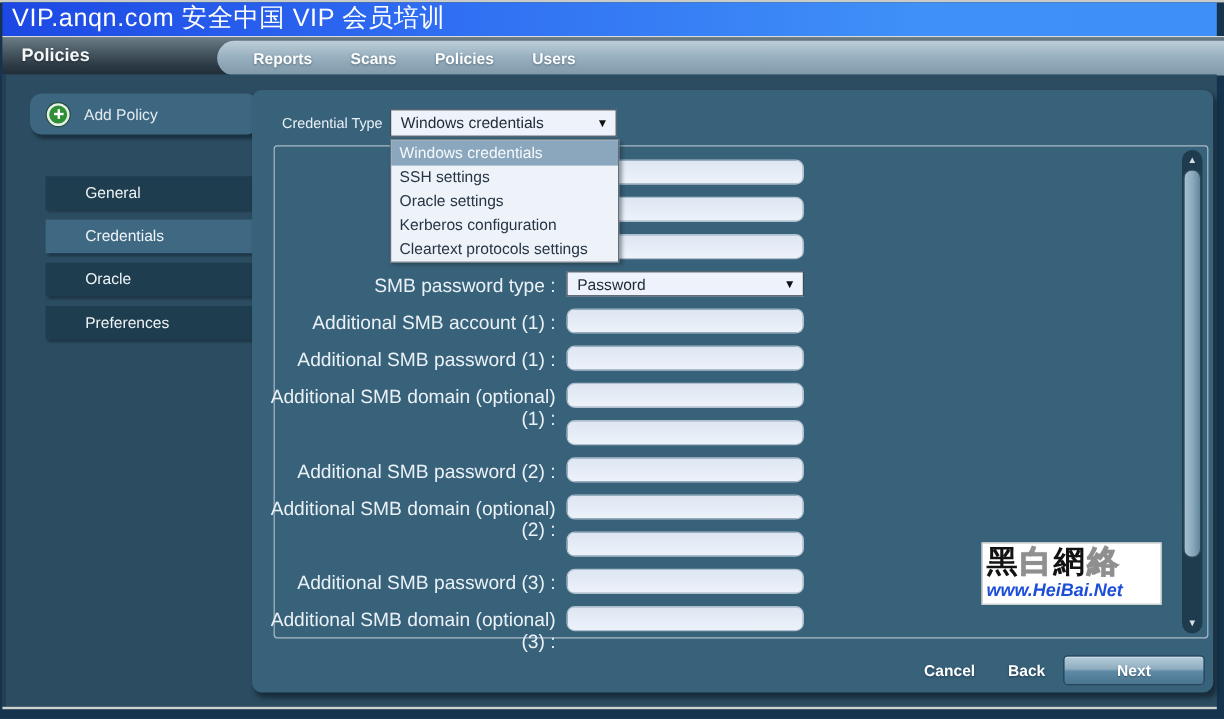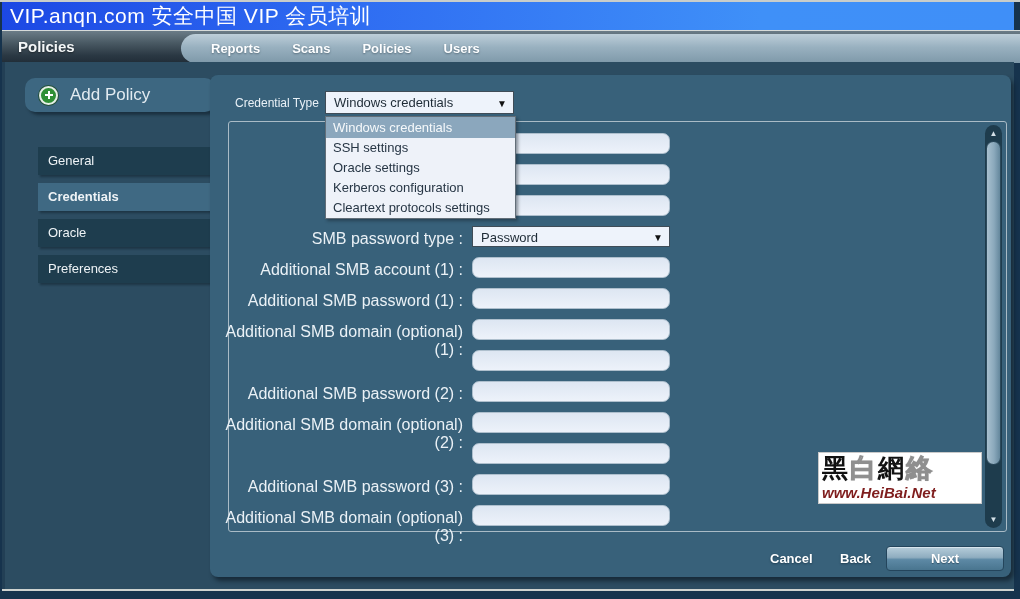--- a/index.html
+++ b/index.html
@@ -29,24 +29,24 @@
   .tab{color:#fdfeff;font-weight:bold;font-size:13px;text-shadow:0 1px 2px rgba(40,60,75,.55);cursor:default;}
   
   .content{left:2px;top:62px;width:1012px;height:527px;background:#2c4c61;}
   .content::before{content:'';position:absolute;left:0;top:0;width:3px;height:100%;background:#223f55;}
   
   .add-policy{position:absolute;left:23px;top:16px;width:190px;height:34px;background:#3d6781;border-radius:10px;
     box-shadow:3px 3px 3px rgba(13,27,38,.55);display:flex;align-items:center;}
   .plus-icon{width:15px;height:15px;margin-left:14px;border-radius:50%;background:#2f8f35;border:2px solid #e6efe7;position:relative;box-shadow:0 0 0 1px #23503a;}
   .plus-icon::before{content:'';position:absolute;left:3.5px;top:6.5px;width:8px;height:2px;background:#fff;}
   .plus-icon::after{content:'';position:absolute;left:6.5px;top:3.5px;width:2px;height:8px;background:#fff;}
-  .add-policy .lbl{margin-left:12px;color:#e2ebf1;font-size:17px;}
-  .side-item{position:absolute;left:36px;width:177px;height:28px;line-height:28px;padding-left:10px;box-sizing:border-box;
+  .add-policy .lbl{margin-left:12px;color:#e2ebf1;font-size:13px;}
+  .side-item{position:absolute;left:36px;width:177px;height:28px;line-height:28px;padding-left:33px;box-sizing:border-box;
     background:#1e3d4e;color:#eef3f6;font-size:13px;box-shadow:2px 2px 2px rgba(13,27,38,.45);cursor:default;}
-  .side-item.sel{background:#3f6983;font-weight:bold;}
+  .side-item.sel{background:#3f6983;font-weight:normal;}
   
   .panel{position:absolute;left:208px;top:13px;width:801px;height:502px;background:#38617a;border-radius:8px;
     box-shadow:3px 4px 4px rgba(10,22,32,.6);}
   .cred-label{position:absolute;left:25px;top:21px;font-size:12px;color:#e9f1f7;}
   .select{position:absolute;background:#eef3fb;border:1px solid #3f4c57;font-size:13px;color:#1e2b36;line-height:21px;padding-left:8px;box-sizing:border-box;cursor:default;}
   .select .arr{position:absolute;right:6px;top:0;line-height:21px;font-size:10px;color:#111;}
   .cred-select{left:115px;top:16px;width:189px;height:23px;}
   .cred-select .arr{line-height:23px;}
   .form-box{position:absolute;left:18px;top:46px;width:779px;height:411px;border:1px solid #a9bbc6;border-radius:3px;box-sizing:border-box;}
   
@@ -67,26 +67,26 @@
   .dd-item{height:20px;line-height:20px;padding-left:7px;font-size:13px;color:#273645;cursor:default;white-space:nowrap;}
   .dd-item.hl{background:#8ba7bd;color:#f6f9fb;height:21px;line-height:21px;}
   
   .txt-btn{position:absolute;top:476px;color:#ffffff;font-weight:bold;font-size:13px;text-shadow:0 1px 2px rgba(10,30,45,.5);cursor:default;}
   .btn-cancel{left:560px;} .btn-back{left:630px;}
   .btn-next{position:absolute;left:676px;top:471px;width:118px;height:25px;border-radius:4px;border:1px solid #24455c;
     background:linear-gradient(180deg,#b6cdda 0%,#8fadc0 45%,#5d89a5 55%,#49758f 100%);
     box-shadow:inset 0 1px 0 #d7e5ee;color:#fff;font-weight:bold;font-size:13px;text-align:center;line-height:23px;
     text-shadow:0 1px 1px rgba(20,40,55,.5);box-sizing:border-box;cursor:default;}
   
-  .watermark{position:absolute;left:608px;top:377px;width:164px;height:52px;background:#ffffff;border:1px solid #c9c9c9;z-index:7;
+  .watermark{position:absolute;left:608px;top:377px;width:150px;height:52px;background:#ffffff;border:1px solid #c9c9c9;z-index:7;
     box-sizing:border-box;padding:1px 0 0 3px;overflow:hidden;}
   .wm-l1{font-size:26px;font-weight:bold;line-height:29px;letter-spacing:2px;white-space:nowrap;}
   .wm-dark{color:#121212;}
   .wm-light{color:#ffffff;-webkit-text-stroke:1px #8f8f8f;text-shadow:0 0 1px #8f8f8f;}
-  .wm-l2{font-size:15px;font-weight:bold;font-style:italic;color:#7f1d1d;line-height:17px;margin-top:1px;}
+  .wm-l2{font-size:15px;font-weight:bold;font-style:italic;color:#1d4ed8;line-height:17px;margin-top:1px;}
 </style>
 </head>
 <body>
 
 <div class="abs top-line"></div>
 
 <div class="abs titlebar">
   <div class="t">VIP.anqn.com 安全中国 VIP 会员培训</div>
 </div>
 

